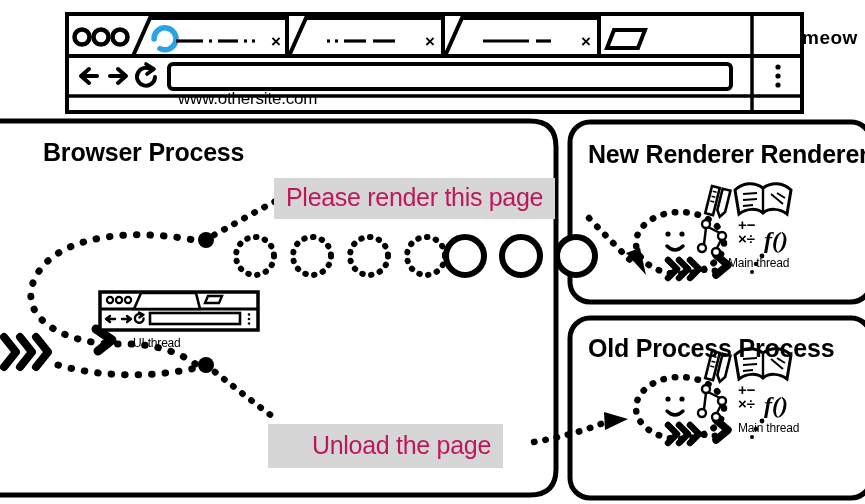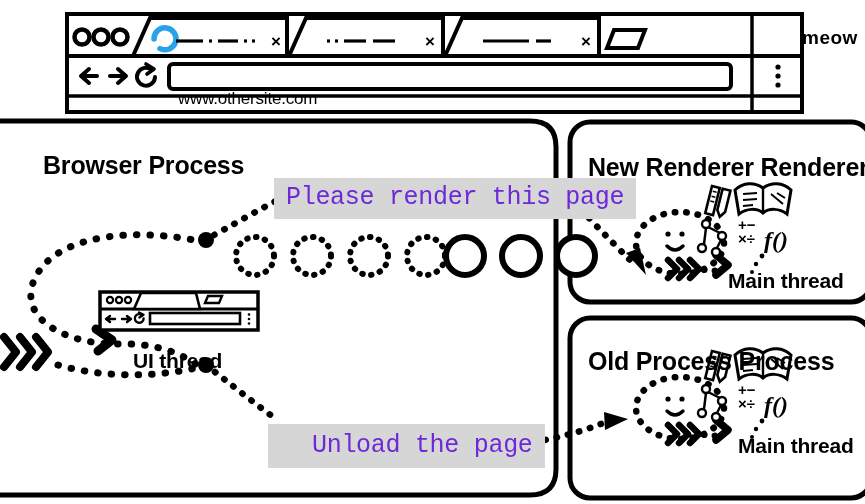--- a/index.html
+++ b/index.html
@@ -1,25 +1,25 @@
 <!DOCTYPE html>
 <html><head>
 <meta charset="utf-8">
 <style>
   html,body{margin:0;padding:0;background:#ffffff;}
   body{width:865px;height:504px;position:relative;overflow:hidden;
        font-family:"Liberation Sans","DejaVu Sans",sans-serif;color:#000;}
   .stage{position:absolute;left:0;top:0;width:865px;height:504px;}
   svg{display:block;}
-  .lbl{position:absolute;white-space:nowrap;font-weight:700;letter-spacing:-0.2px;margin-top:13px;}
+  .lbl{position:absolute;white-space:nowrap;font-weight:700;letter-spacing:-0.2px;}
   .proc-title{font-size:25px;font-weight:700;}
-  .thread-lbl{font-size:21px;font-weight:700;}
-  .callout{position:absolute;background:#d6d6d6;color:#6d28d9;font-size:25px;
+  .thread-lbl{font-size:12px;font-weight:400;}
+  .callout{position:absolute;background:#d6d6d6;color:#be185d;font-size:25px;
            font-weight:400;white-space:nowrap;display:flex;align-items:center;
-           padding:3px 12px 5px 12px;letter-spacing:-0.3px;font-family:Liberation Mono, monospace;}
+           padding:3px 12px 5px 12px;letter-spacing:-0.3px;}
   .meow{position:absolute;font-size:19px;font-weight:700;letter-spacing:0.5px;margin-left:40px;}
   .urltext{position:absolute;font-size:17px;font-weight:400;letter-spacing:-0.2px;}
 </style>
 </head>
 <body>
 
 <div class="stage">
 
   <svg width="865" height="504" viewBox="0 0 865 504">
 

